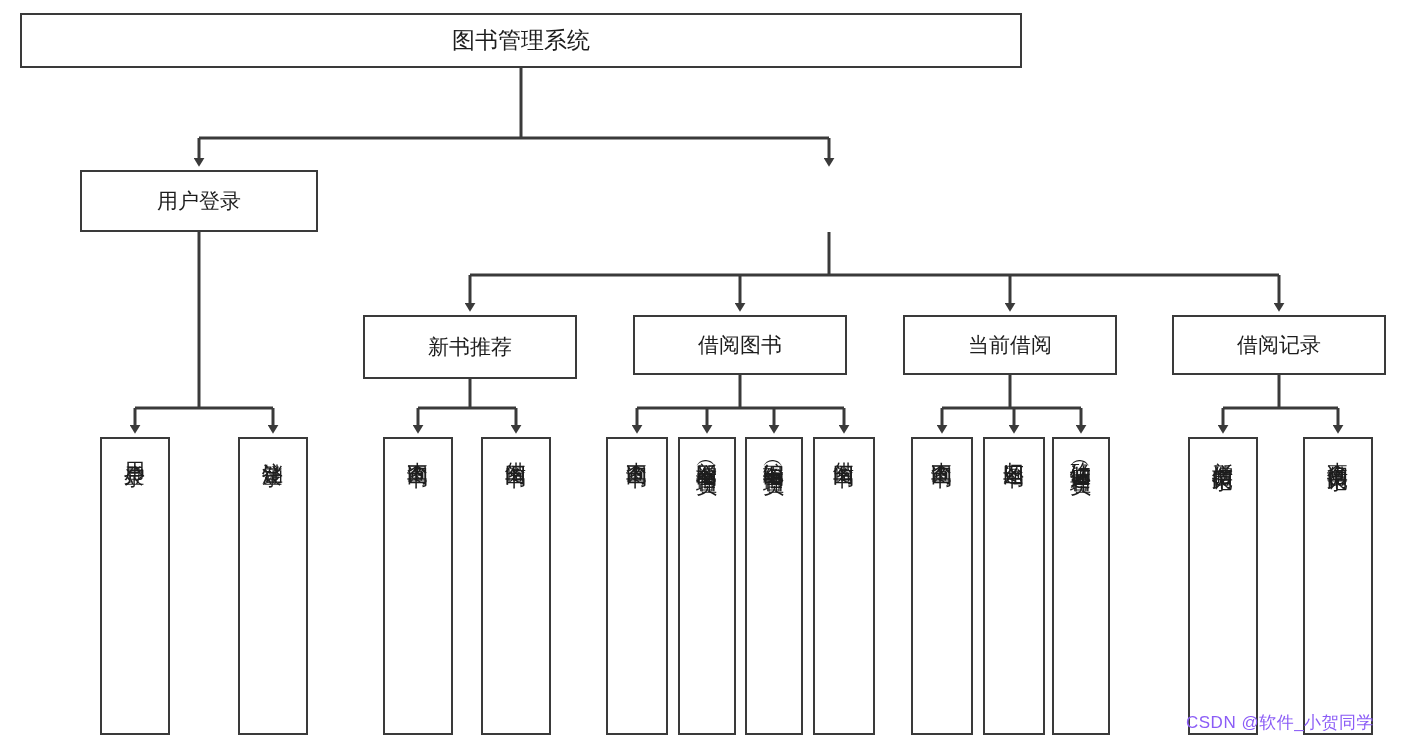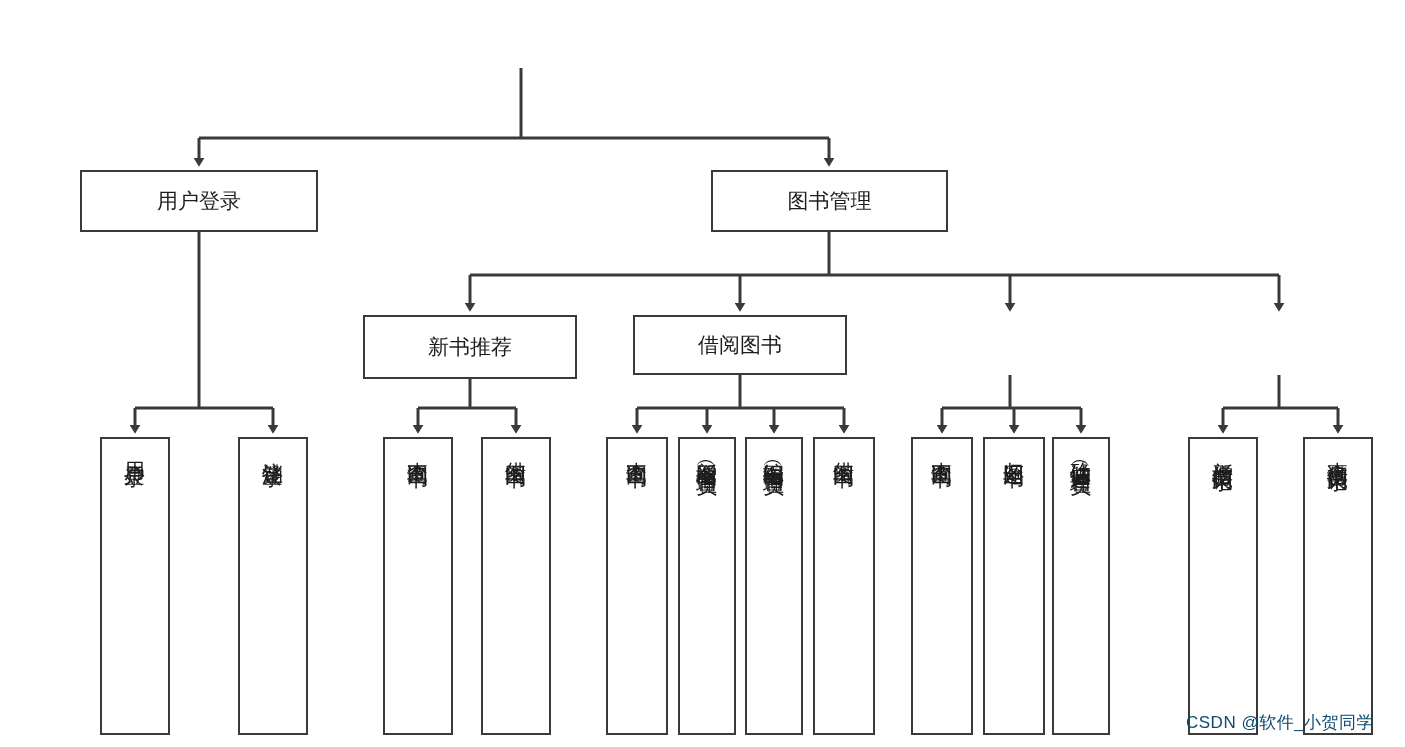--- a/index.html
+++ b/index.html
@@ -78,21 +78,21 @@
     white-space: nowrap;
   }
 
   
   #watermark {
     position: absolute;
     z-index: 3;
     left: 1186px;
     top: 711px;
     font-size: 17px;
-    color: #0c4a6e;
+    color: #8b5cf6;
     letter-spacing: 0.5px;
     white-space: nowrap;
     pointer-events: none;
   }
 </style>
 </head>
 <body>
 
 <div id="diagram-canvas">
 
@@ -140,34 +140,40 @@
       <path d="M1014,408 L1014,426" marker-end="url(#arrowhead)"></path>
       <path d="M1081,408 L1081,426" marker-end="url(#arrowhead)"></path>
 
       <path d="M1279,375 L1279,408"></path>
       <path d="M1223,408 L1338,408"></path>
       <path d="M1223,408 L1223,426" marker-end="url(#arrowhead)"></path>
       <path d="M1338,408 L1338,426" marker-end="url(#arrowhead)"></path>
     </g>
   </svg>
 
+  <div class="node level-root" style="left: 20px; top: 13px; width: 1002px; height: 55px;">
+    <span class="node-label">图书管理系统</span>
+  </div>
 
   <div class="node level-1" style="left: 80px; top: 170px; width: 238px; height: 62px;">
     <span class="node-label">用户登录</span>
   </div>
-  <div class="node level-1" style="left: 711px; top: 170px; width: 237px; height: 62px;">
-    <span class="node-label">图书管理</span>
-  </div>
 
   <div class="node level-2" style="left: 363px; top: 315px; width: 214px; height: 64px;">
     <span class="node-label">新书推荐</span>
   </div>
   <div class="node level-2" style="left: 633px; top: 315px; width: 214px; height: 60px;">
     <span class="node-label">借阅图书</span>
   </div>
+  <div class="node level-2" style="left: 903px; top: 315px; width: 214px; height: 60px;">
+    <span class="node-label">当前借阅</span>
+  </div>
+  <div class="node level-2" style="left: 1172px; top: 315px; width: 214px; height: 60px;">
+    <span class="node-label">借阅记录</span>
+  </div>
 
   <div class="node leaf" style="left: 100px; top: 437px; width: 70px; height: 298px;">
     <span class="node-label">用户登录</span>
   </div>
   <div class="node leaf" style="left: 238px; top: 437px; width: 70px; height: 298px;">
     <span class="node-label">注销登录</span>
   </div>
   <div class="node leaf" style="left: 383px; top: 437px; width: 70px; height: 298px;">
     <span class="node-label">查询图书</span>
   </div>

